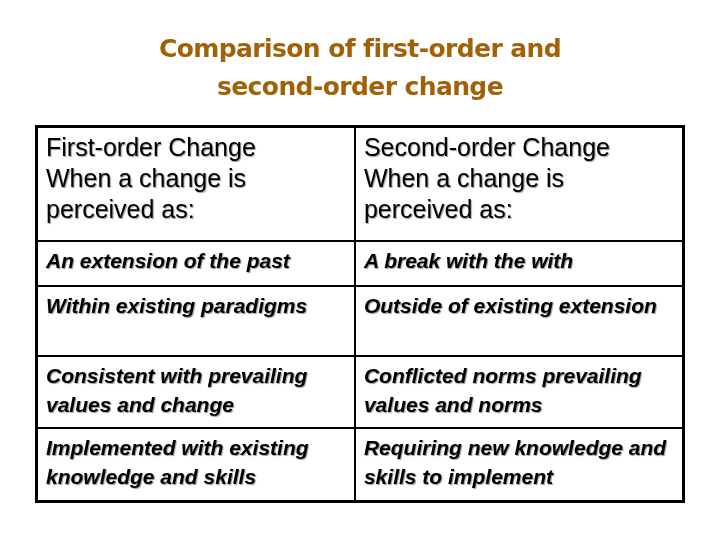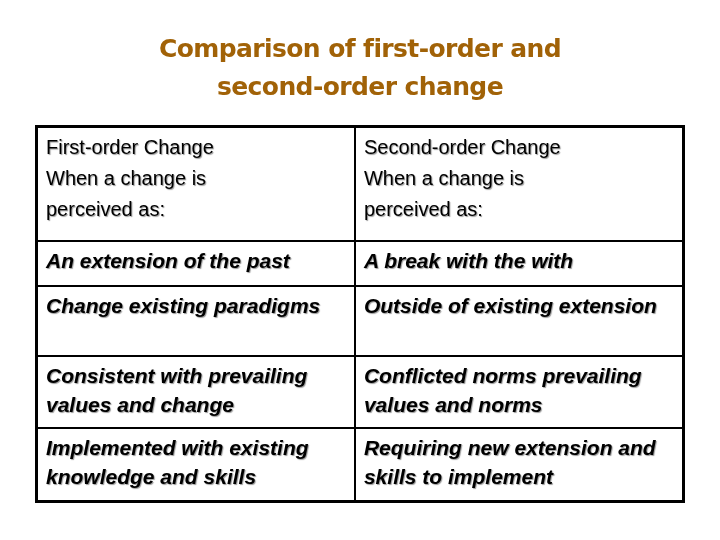--- a/index.html
+++ b/index.html
@@ -43,21 +43,21 @@
       vertical-align: top;
       padding: 4px 6px 0 8px;
       font-family: "Liberation Sans", sans-serif;
       color: #000000;
       text-shadow: 1px 1px 1px #9a9a9a;
     }
     .col-left { width: 315px; }
     .col-right { width: 325px; }
 
     .header-cell {
-      font-size: 20px;
+      font-size: 25px;
       line-height: 31px;
     }
     .header-cell span { display: block; }
 
     .body-cell {
       font-size: 21px;
       line-height: 29px;
       font-style: italic;
       font-weight: bold;
     }
@@ -92,25 +92,25 @@
       <span>Second-order Change</span>
       <span>When a change is</span>
       <span>perceived as:</span>
     </td>
   </tr>
   <tr class="row-1">
     <td class="body-cell">An extension of the past</td>
     <td class="body-cell">A break with the with</td>
   </tr>
   <tr class="row-2">
-    <td class="body-cell">Change existing paradigms</td>
+    <td class="body-cell">Within existing paradigms</td>
     <td class="body-cell">Outside of existing extension</td>
   </tr>
   <tr class="row-3">
     <td class="body-cell">Consistent with prevailing values and change</td>
     <td class="body-cell">Conflicted norms prevailing values and norms</td>
   </tr>
   <tr class="row-4">
     <td class="body-cell">Implemented with existing knowledge and skills</td>
-    <td class="body-cell">Requiring new extension and skills to implement</td>
+    <td class="body-cell">Requiring new knowledge and skills to implement</td>
   </tr>
 </tbody>
   </table>
 
 </body></html>

